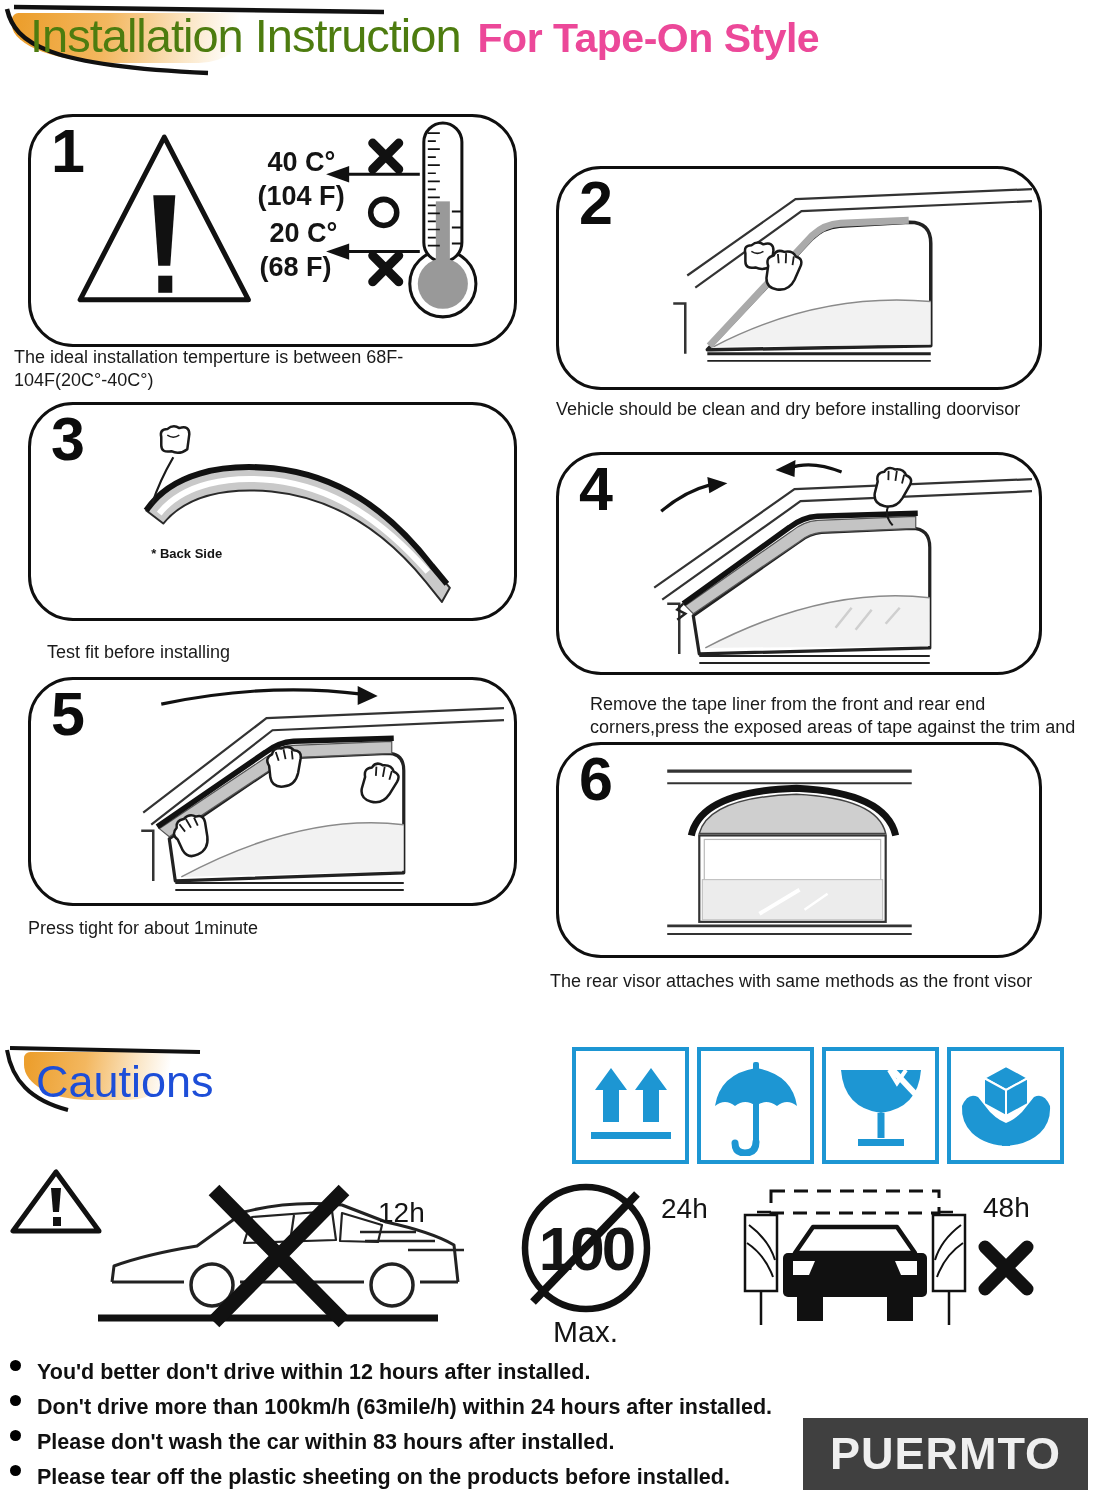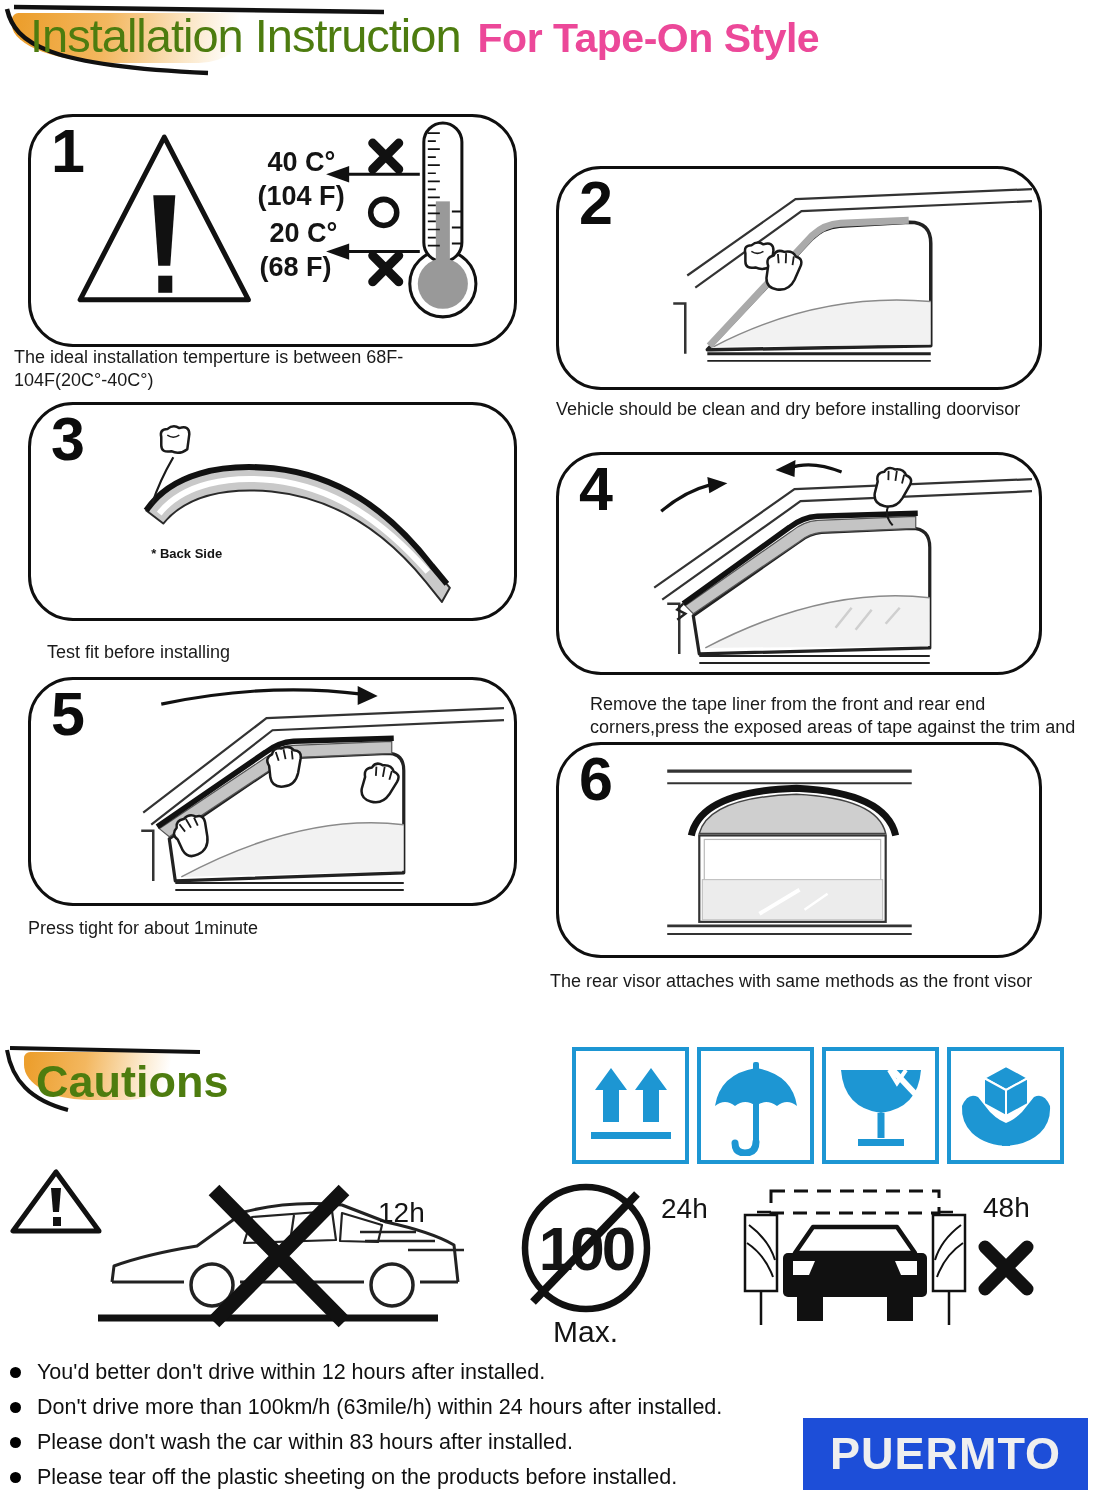--- a/index.html
+++ b/index.html
@@ -16,32 +16,32 @@
   .title .t1{font-size:47px;font-weight:400;letter-spacing:-1px;color:#4d7c0f;}
   .title .t2{font-size:41px;font-weight:700;margin-left:17px;letter-spacing:-0.5px;color:#ec4899;}
 
   
   .panel{position:absolute;border:3.5px solid #0f0f0f;border-radius:45px;background:#fff;box-sizing:border-box;}
   .panel svg{position:absolute;left:0;top:0;width:100%;height:100%;}
   .num{position:absolute;left:20px;top:2px;font-size:61px;font-weight:700;color:#0c0c0c;line-height:1.05;z-index:2;}
   .caption{position:absolute;font-size:18px;line-height:1.28;color:#1a1a1a;}
 
   
-  .cautions-title{position:absolute;left:36px;top:1056px;font-size:45px;font-weight:700;z-index:2;color:#4d7c0f;}
+  .cautions-title{position:absolute;left:36px;top:1056px;font-size:45px;font-weight:400;z-index:2;color:#1d4ed8;}
   .pkg{position:absolute;top:1047px;width:117px;height:117px;border:4.5px solid var(--blue);
        box-sizing:border-box;background:#fff;display:flex;align-items:center;justify-content:center;}
   .b{fill:var(--blue);}
 
   
   .bullets{position:absolute;left:10px;top:1360px;width:812px;list-style:none;margin:0;padding:0;}
-  .bullets li{display:flex;align-items:center;gap:16px;margin-bottom:10px;font-size:21.5px;color:#101010;}
+  .bullets li{display:flex;align-items:flex-start;gap:16px;margin-bottom:10px;font-size:21.5px;color:#101010;font-weight:bold;}
   .dot{width:11px;height:11px;border-radius:50%;background:#000;flex:none;}
 
   
-  .brand{position:absolute;left:803px;top:1418px;width:285px;height:72px;background:#1d4ed8;
+  .brand{position:absolute;left:803px;top:1418px;width:285px;height:72px;background:#404040;
          display:flex;align-items:center;justify-content:center;}
   .brand span{color:#efefef;font-size:45px;font-weight:600;letter-spacing:1px;}
 </style>
 </head>
 <body>
 
 <div class="page">
 
   <svg width="0" height="0" style="position:absolute">
     <defs>

